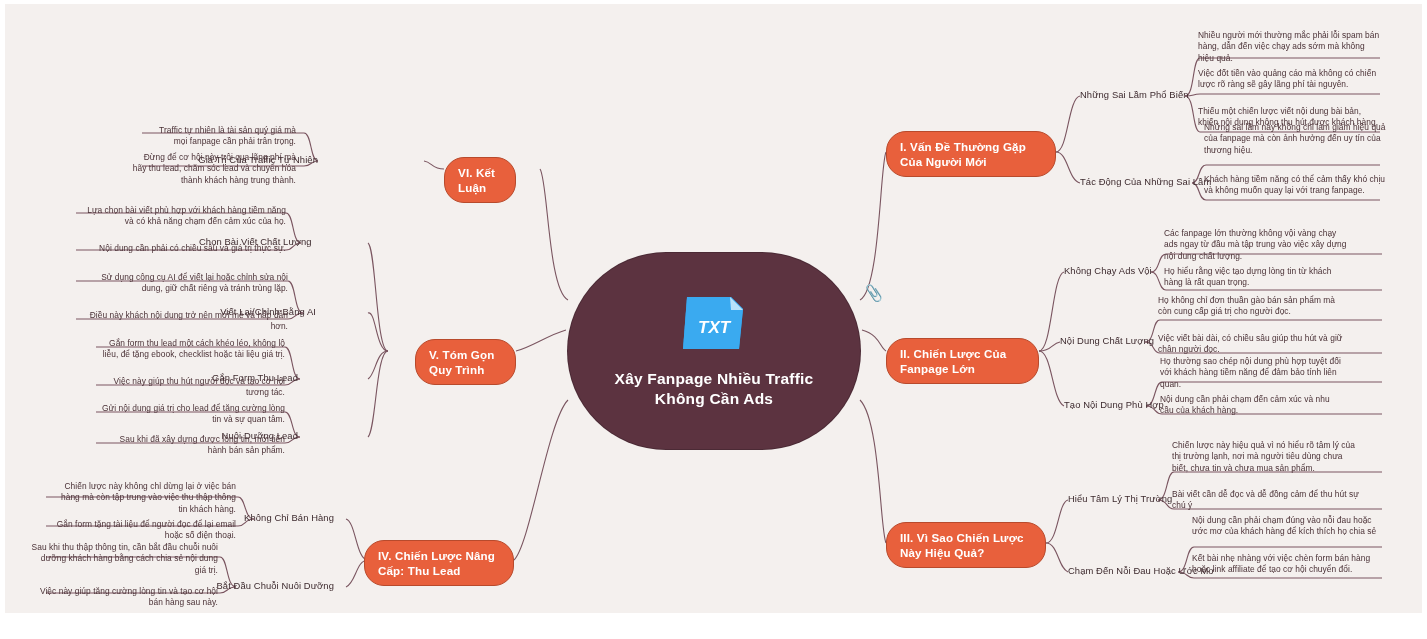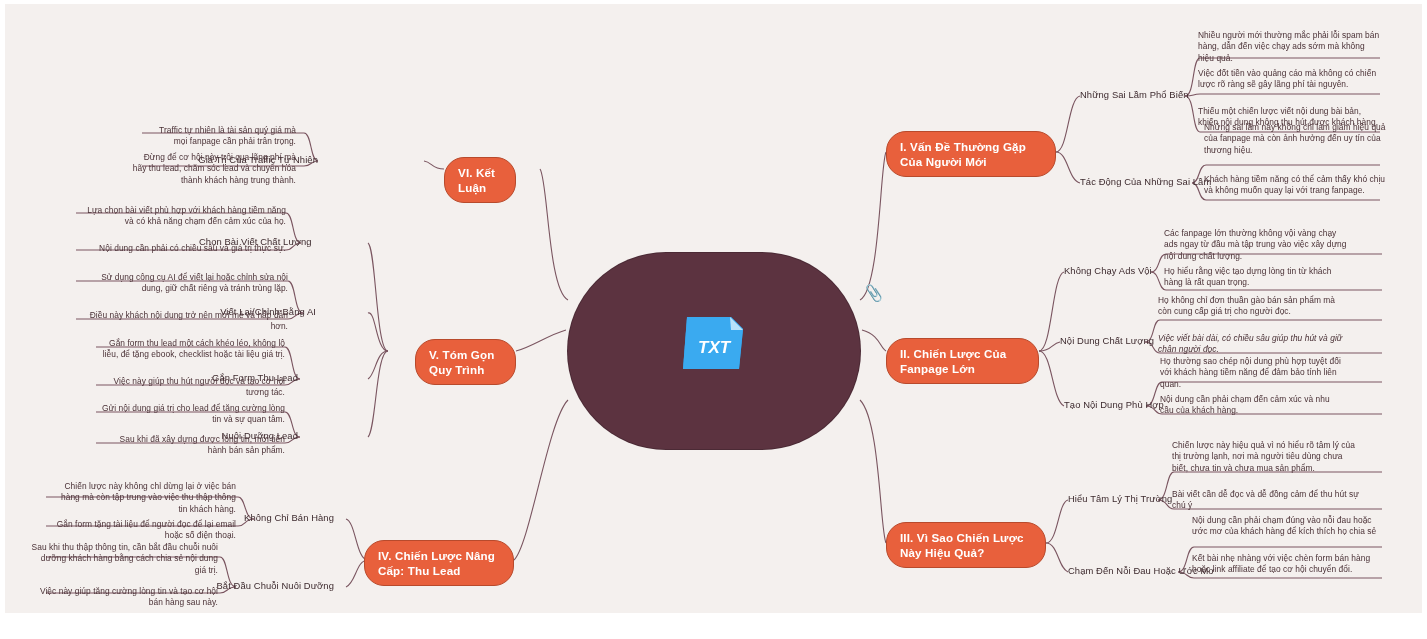--- a/index.html
+++ b/index.html
@@ -148,20 +148,21 @@
 
   <div class="central">
     <div class="txt-icon">
       <svg viewBox="0 0 74 62" width="74" height="62">
         <path d="M10 4 L54 4 L66 16 L62 56 L6 56 Z" fill="#2f9fe8"></path>
         <path d="M10 4 L54 4 L66 16 L62 56 L6 56 Z" fill="#3aaaf0"></path>
         <path d="M53 4 L66 17 L54 17 Z" fill="#b8e2f9"></path>
         <text x="21" y="40" font-family="Liberation Sans, sans-serif" font-size="17" font-style="italic" font-weight="bold" fill="#ffffff">TXT</text>
       </svg>
     </div>
+    <div class="central-title">Xây Fanpage Nhiều Traffic Không Cần Ads</div>
     <span class="clip">📎</span>
   </div>
 
   <div class="topic" style="left:886px;top:131px;width:170px;">
     <span>I. Vấn Đề Thường Gặp Của Người Mới</span>
   </div>
   <div class="sub r" style="left:1080px;top:89px;">Những Sai Lầm Phổ Biến</div>
   <div class="sub r" style="left:1080px;top:176px;">Tác Động Của Những Sai Lầm</div>
   <div class="leaf r" style="left:1198px;top:30px;width:184px;">Nhiều người mới thường mắc phải lỗi spam bán hàng, dẫn đến việc chạy ads sớm mà không hiệu quả.</div>
   <div class="leaf r" style="left:1198px;top:68px;width:184px;">Việc đốt tiền vào quảng cáo mà không có chiến lược rõ ràng sẽ gây lãng phí tài nguyên.</div>
@@ -171,21 +172,21 @@
 
   <div class="topic" style="left:886px;top:338px;width:153px;">
     <span>II. Chiến Lược Của Fanpage Lớn</span>
   </div>
   <div class="sub r" style="left:1064px;top:265px;">Không Chạy Ads Vội</div>
   <div class="sub r" style="left:1060px;top:335px;">Nội Dung Chất Lượng</div>
   <div class="sub r" style="left:1064px;top:399px;">Tạo Nội Dung Phù Hợp</div>
   <div class="leaf r" style="left:1164px;top:228px;width:185px;">Các fanpage lớn thường không vội vàng chạy ads ngay từ đầu mà tập trung vào việc xây dựng nội dung chất lượng.</div>
   <div class="leaf r" style="left:1164px;top:266px;width:185px;">Họ hiểu rằng việc tạo dựng lòng tin từ khách hàng là rất quan trọng.</div>
   <div class="leaf r" style="left:1158px;top:295px;width:185px;">Họ không chỉ đơn thuần gào bán sản phẩm mà còn cung cấp giá trị cho người đọc.</div>
-  <div class="leaf r" style="left:1158px;top:333px;width:185px;font-style:italic;">Việc viết bài dài, có chiều sâu giúp thu hút và giữ chân người đọc.</div>
+  <div class="leaf r" style="left:1158px;top:333px;width:185px;">Việc viết bài dài, có chiều sâu giúp thu hút và giữ chân người đọc.</div>
   <div class="leaf r" style="left:1160px;top:356px;width:185px;">Họ thường sao chép nội dung phù hợp tuyệt đối với khách hàng tiềm năng để đảm bảo tính liên quan.</div>
   <div class="leaf r" style="left:1160px;top:394px;width:185px;">Nội dung cần phải chạm đến cảm xúc và nhu cầu của khách hàng.</div>
 
   <div class="topic" style="left:886px;top:522px;width:160px;">
     <span>III. Vì Sao Chiến Lược Này Hiệu Quả?</span>
   </div>
   <div class="sub r" style="left:1068px;top:493px;">Hiểu Tâm Lý Thị Trường</div>
   <div class="sub r" style="left:1068px;top:565px;">Chạm Đến Nỗi Đau Hoặc Ước Mơ</div>
   <div class="leaf r" style="left:1172px;top:440px;width:188px;">Chiến lược này hiệu quả vì nó hiểu rõ tâm lý của thị trường lạnh, nơi mà người tiêu dùng chưa biết, chưa tin và chưa mua sản phẩm.</div>
   <div class="leaf r" style="left:1172px;top:489px;width:188px;">Bài viết cần dễ đọc và dễ đồng cảm để thu hút sự chú ý</div>

